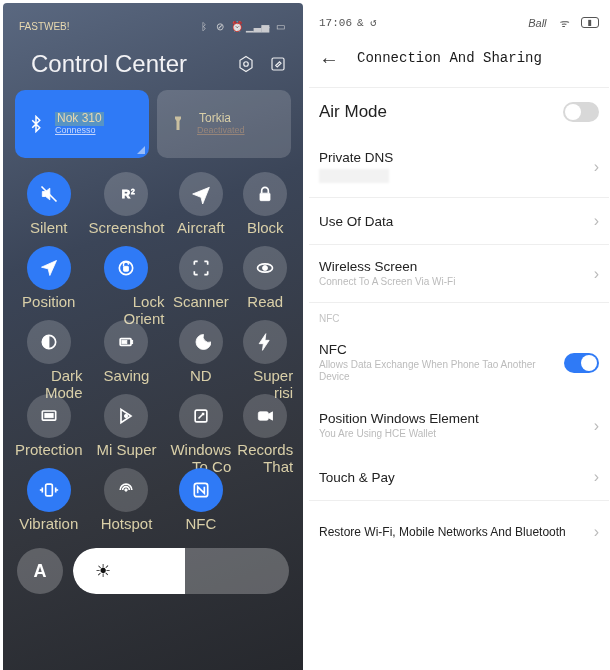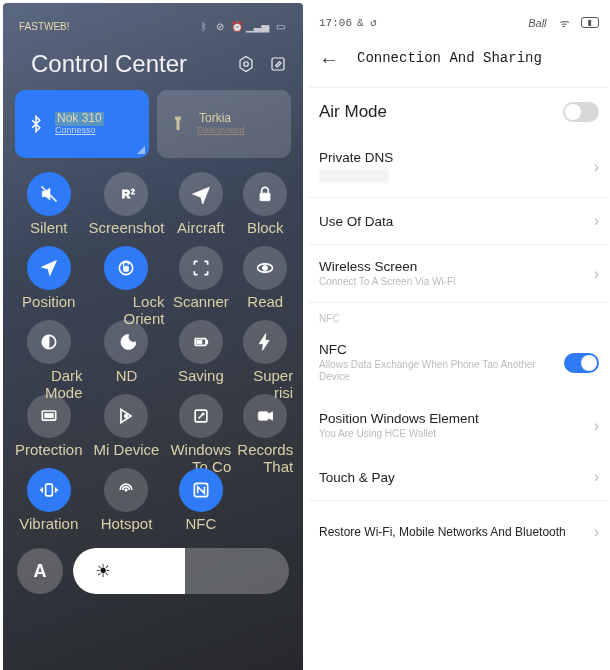--- a/index.html
+++ b/index.html
@@ -199,38 +199,38 @@
             <svg viewBox="0 0 24 24" fill="#fff" stroke="#fff">
               <circle cx="12" cy="12" r="8" fill="none" stroke-width="2"></circle>
               <path d="M12 4a8 8 0 000 16z"></path>
             </svg>
           </div>
           <span class="glabel">Dark Mode</span>
         </div>
         <div class="gbtn">
           <div class="circ off">
             <svg viewBox="0 0 24 24" fill="#fff" stroke="#fff">
-              <path d="M15 3a9 9 0 109 9 7 7 0 01-9-9z"></path>
-            </svg>
-          </div>
-          <span class="glabel">ND</span>
-        </div>
-        <div class="gbtn">
-          <div class="circ off">
-            <svg viewBox="0 0 24 24" fill="#fff" stroke="#fff">
               <rect x="5" y="8" width="13" height="8" rx="1" fill="none" stroke-width="2"></rect>
               <rect x="18" y="10" width="2" height="4"></rect>
               <rect x="7" y="10" width="6" height="4"></rect>
             </svg>
           </div>
           <span class="glabel">Saving</span>
         </div>
         <div class="gbtn">
           <div class="circ off">
             <svg viewBox="0 0 24 24" fill="#fff" stroke="#fff">
+              <path d="M15 3a9 9 0 109 9 7 7 0 01-9-9z"></path>
+            </svg>
+          </div>
+          <span class="glabel">ND</span>
+        </div>
+        <div class="gbtn">
+          <div class="circ off">
+            <svg viewBox="0 0 24 24" fill="#fff" stroke="#fff">
               <path d="M13 2L5 14h5l-1 8 8-12h-5z"></path>
             </svg>
           </div>
           <span class="glabel">Super risi</span>
         </div>
         <div class="gbtn">
           <div class="circ off">
             <svg viewBox="0 0 24 24" fill="#fff" stroke="#fff">
               <rect x="4" y="6" width="16" height="11" rx="1" fill="none" stroke-width="2"></rect>
               <rect x="7" y="9" width="10" height="5" fill="#fff"></rect>
@@ -238,21 +238,21 @@
           </div>
           <span class="glabel">Protection</span>
         </div>
         <div class="gbtn">
           <div class="circ off">
             <svg viewBox="0 0 24 24" fill="#fff" stroke="#fff">
               <path d="M6 4l12 8-12 8z M6 4l12 8M6 20l12-8" fill="none" stroke-width="2"></path>
               <circle cx="12" cy="12" r="2" fill="#fff"></circle>
             </svg>
           </div>
-          <span class="glabel">Mi Device</span>
+          <span class="glabel">Mi Super</span>
         </div>
         <div class="gbtn">
           <div class="circ off">
             <svg viewBox="0 0 24 24" fill="#fff" stroke="#fff">
               <rect x="5" y="5" width="14" height="14" rx="2" fill="none" stroke-width="2"></rect>
               <path d="M9 15l6-6M13 9h2v2" fill="none" stroke-width="2"></path>
             </svg>
           </div>
           <span class="glabel">Windows To Co</span>
         </div>

